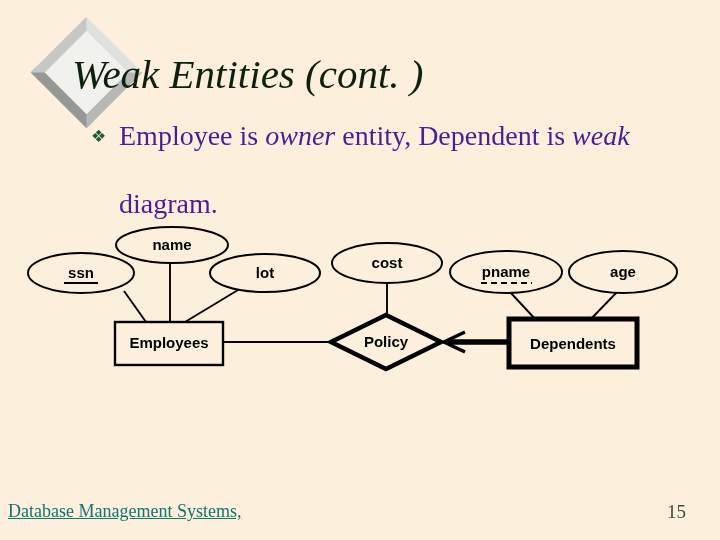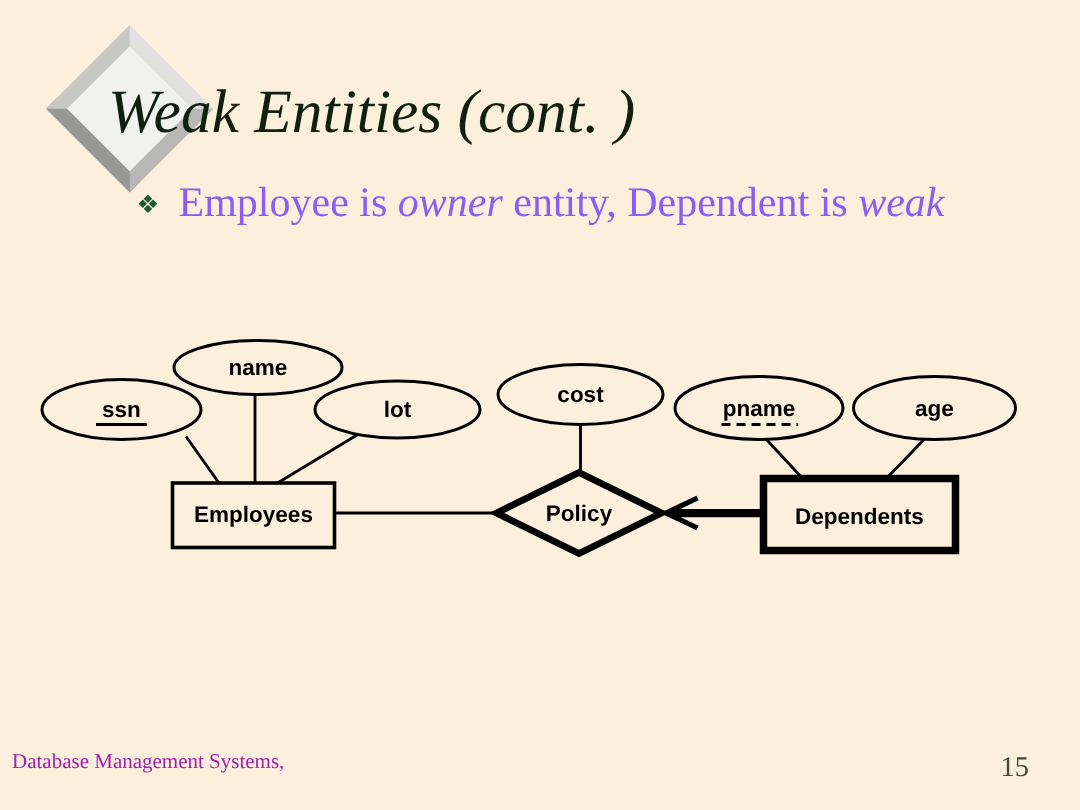--- a/index.html
+++ b/index.html
@@ -25,47 +25,47 @@
     font-family:"Liberation Serif",serif;font-style:italic;font-weight:400;
     font-size:41px;line-height:1;color:#10200f;white-space:nowrap;
   }
   .bullet-glyph{
     position:absolute;left:91px;top:126px;z-index:2;
     font-size:17px;color:#1f5a33;
   }
   .bullet-text{
     position:absolute;left:119px;top:119px;width:560px;z-index:2;margin:0;
     font-family:"Liberation Serif",serif;font-size:28px;line-height:34px;
-    color:#8b5cf6;
+    color:#4c1d95;
   }
   .bullet-text .italic{font-style:italic;}
   .diagram-svg{position:absolute;left:0;top:0;z-index:3;}
   .diagram-svg text{
     font-family:"Liberation Sans",sans-serif;font-size:15px;font-weight:700;fill:#000;
   }
   .footer-left{
     position:absolute;left:8px;top:501px;z-index:2;
-    font-family:"Liberation Serif",serif;font-size:14px;color:#a21caf;
+    font-family:"Liberation Serif",serif;font-size:18px;color:#0f766e;text-decoration:underline;
   }
   .page-number{
     position:absolute;right:34px;top:501px;z-index:2;
     font-family:"Liberation Serif",serif;font-size:19px;color:#3c4b3c;
   }
 </style>
 </head>
 <body>
 
 <div class="slide">
 
   <div class="logo"></div>
 
   <h1 class="title">Weak Entities (cont. )</h1>
 
   <span class="bullet-glyph">❖</span>
-  <p class="bullet-text"><span>Employee is </span><span class="italic">owner</span><span> entity, Dependent is </span><span class="italic">weak</span><br><br></p>
+  <p class="bullet-text"><span>Employee is </span><span class="italic">owner</span><span> entity, Dependent is </span><span class="italic">weak</span><br><br><span>diagram.</span></p>
 
   <svg class="diagram-svg" width="720" height="540" viewBox="0 0 720 540">
 
     <line x1="124" y1="291" x2="146" y2="322" stroke="#000" stroke-width="1.9"></line>
     <line x1="170" y1="262" x2="170" y2="322" stroke="#000" stroke-width="1.9"></line>
     <line x1="238" y1="290" x2="185" y2="322" stroke="#000" stroke-width="1.9"></line>
     <line x1="223" y1="342" x2="334" y2="342" stroke="#000" stroke-width="1.9"></line>
     <line x1="387" y1="282" x2="387" y2="318" stroke="#000" stroke-width="1.9"></line>
     <line x1="510" y1="292" x2="537" y2="321" stroke="#000" stroke-width="1.9"></line>
     <line x1="617" y1="292" x2="589" y2="321" stroke="#000" stroke-width="1.9"></line>

